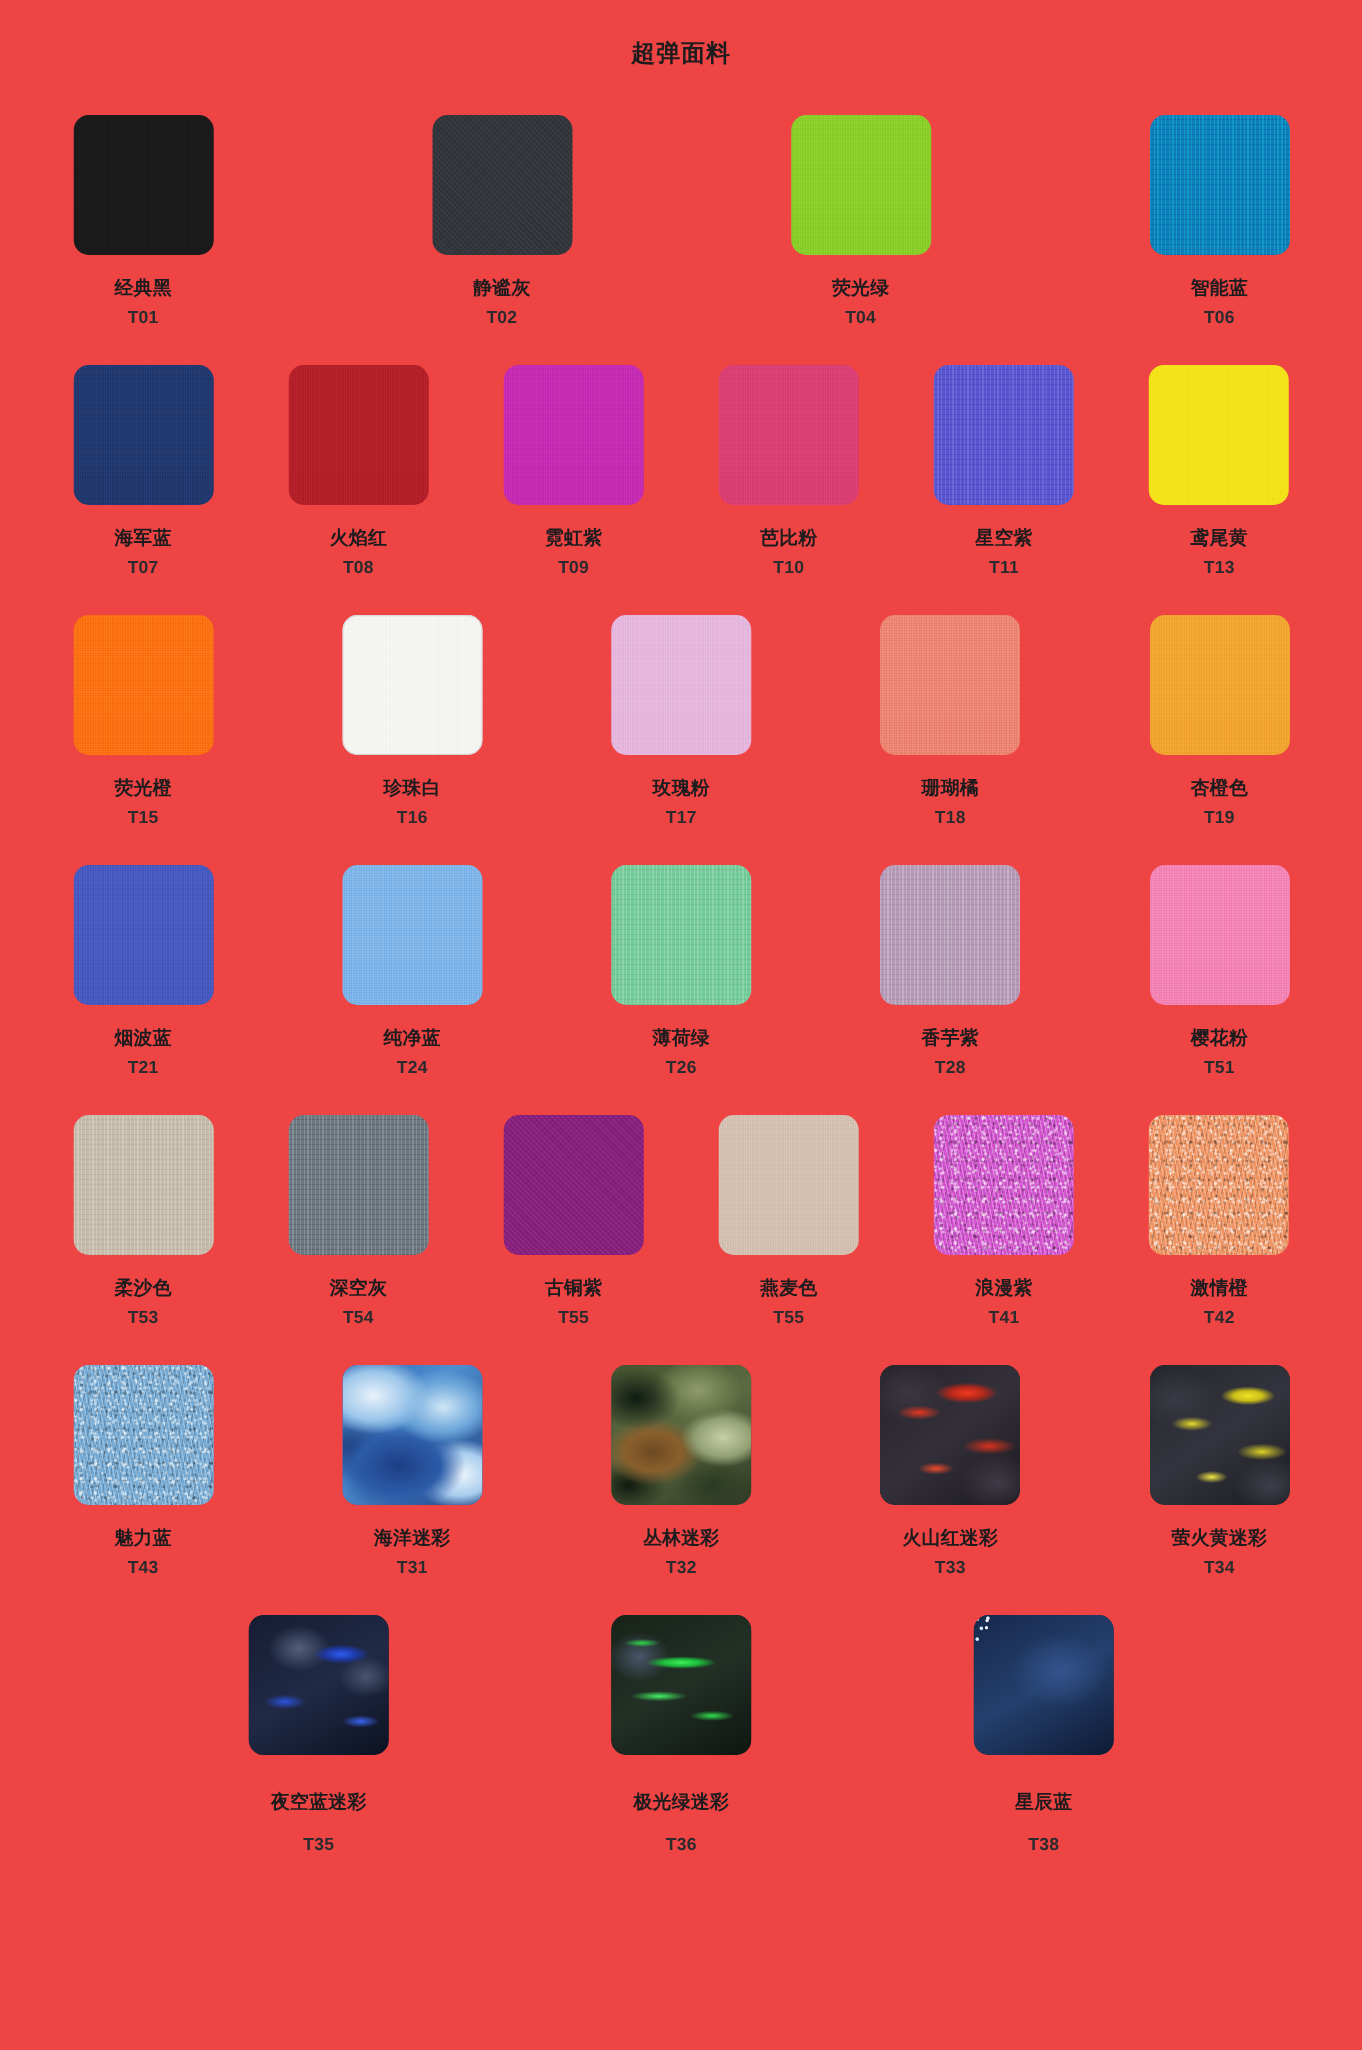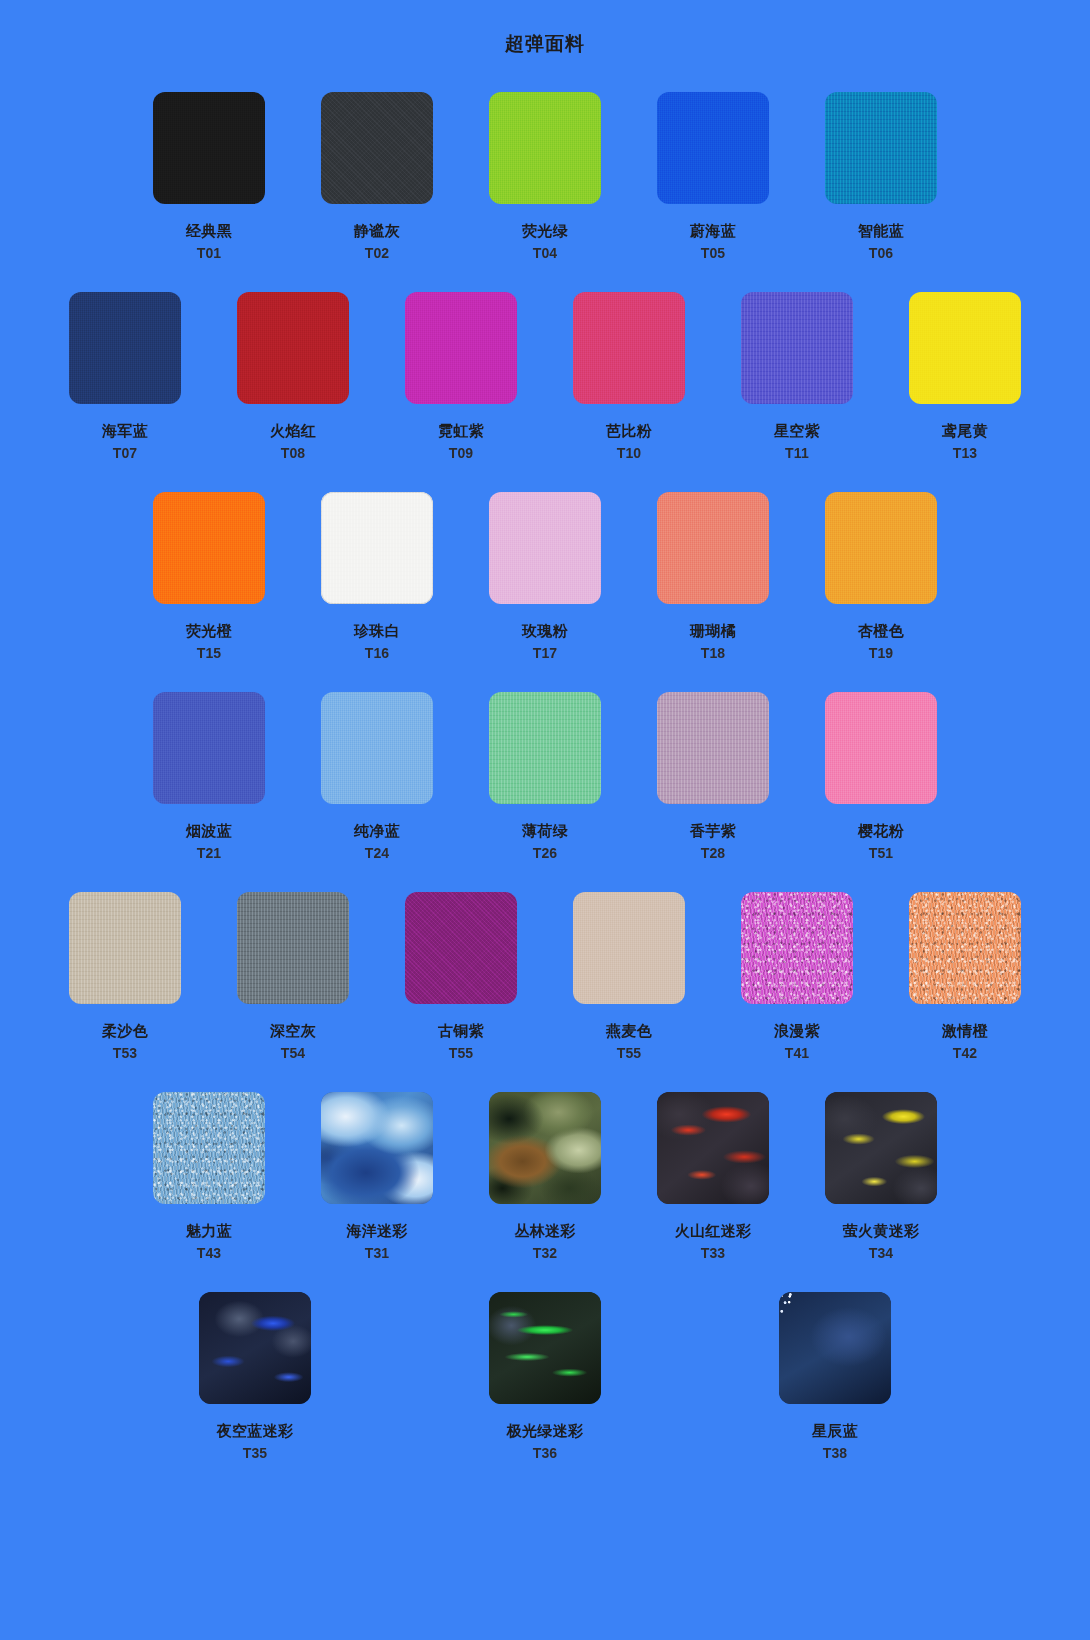--- a/index.html
+++ b/index.html
@@ -11,57 +11,58 @@
     width: 1090px;
     height: 1640px;
     font-family: "Liberation Sans", "DejaVu Sans", sans-serif;
     -webkit-font-smoothing: antialiased;
     overflow: hidden;
   }
   .page {
     position: relative;
     width: 1090px;
     height: 1640px;
-    background: #3b82f6;
+    background: #ef4444;
   }
   .page-title {
     text-align: center;
     font-size: 19px;
     font-weight: bold;
     color: #1c1c1e;
     letter-spacing: 1px;
     padding-top: 32px;
     padding-bottom: 0;
     line-height: 24px;
   }
   .grid {
     margin-top: 36px;
     padding: 0 36px;
   }
   .row {
     display: flex;
     flex-direction: row;
-    justify-content: center;
+    justify-content: space-between;
     align-items: flex-start;
     margin-bottom: 0;
   }
   .row.centered {
     justify-content: center;
   }
   .cell {
     width: 157px;
     margin-right: 11px;
     display: flex;
     flex-direction: column;
     align-items: center;
     padding-bottom: 30px;
   }
   .row.centered .cell {
     width: 290px;
     margin-right: 0;
+    gap: 11px;
   }
   .cell:last-child { margin-right: 0; }
 
   .swatch {
     width: 112px;
     height: 112px;
     border-radius: 12px;
     position: relative;
     overflow: hidden;
     background-color: #cccccc;
@@ -165,27 +166,20 @@
           <div class="cell-code">T02</div>
         </div>
         <div class="cell">
           <div class="swatch" style="background-color: rgb(138, 206, 42);">
             <div class="tex weave"></div>
           </div>
           <div class="cell-label">荧光绿</div>
           <div class="cell-code">T04</div>
         </div>
         <div class="cell">
-          <div class="swatch" style="background-color: rgb(21, 84, 224);">
-            <div class="tex weave"></div>
-          </div>
-          <div class="cell-label">蔚海蓝</div>
-          <div class="cell-code">T05</div>
-        </div>
-        <div class="cell">
           <div class="swatch" style="background-color: rgb(14, 129, 187);">
             <div class="tex knit"></div>
           </div>
           <div class="cell-label">智能蓝</div>
           <div class="cell-code">T06</div>
         </div>
       </div>
       <div class="row">
         <div class="cell">
           <div class="swatch" style="background-color: rgb(33, 56, 110);">

